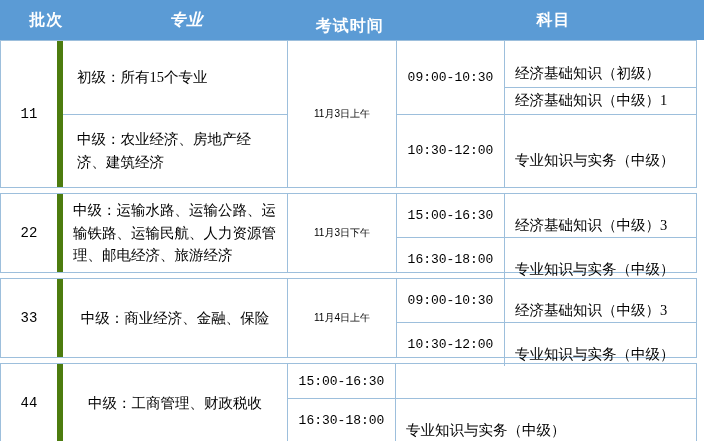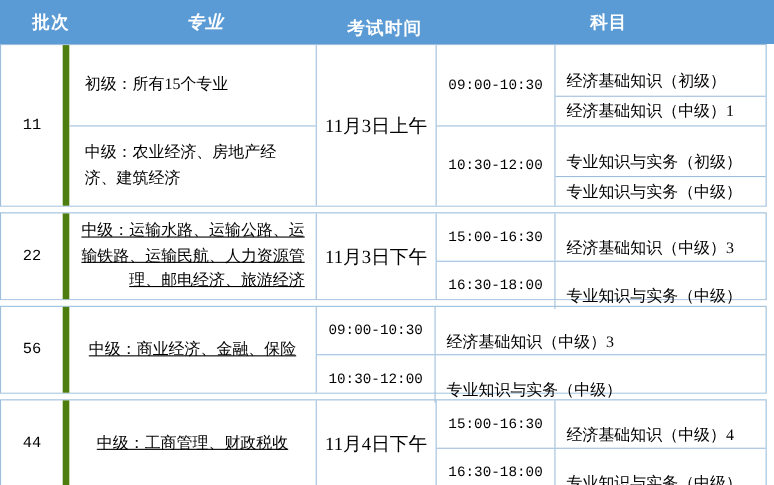--- a/index.html
+++ b/index.html
@@ -101,38 +101,37 @@
     line-height: 1.55;
     color: #000;
     box-sizing: border-box;
     font-family: "Liberation Serif", "DejaVu Serif", serif;
   }
   .major-cell + .major-cell {
     border-top: 1px solid #9dbfdc;
   }
   .major-cell.centered {
     justify-content: center;
-    text-align: right;
+    text-align: left;
     padding-left: 10px;
-    text-decoration: underline;
   }
 
   
   .col-daypart {
     width: 109px;
     min-width: 109px;
     display: flex;
     align-items: center;
     justify-content: center;
     border-right: 1px solid #9dbfdc;
     box-sizing: border-box;
-    font-size: 17px;
+    font-size: 10px;
     color: #000;
     text-align: center;
-    font-family: Liberation Serif, serif;
+    font-family: Liberation Sans, sans-serif;
   }
 
   
   .col-slots {
     flex: 1 1 auto;
     display: flex;
     flex-direction: column;
     box-sizing: border-box;
   }
   .slot-row {
@@ -208,21 +207,20 @@
         <div class="slot-row">
           <div class="slot-time">09:00-10:30</div>
           <div class="slot-subjects">
             <div class="subject-cell">经济基础知识（初级）</div>
             <div class="subject-cell">经济基础知识（中级）1</div>
           </div>
         </div>
         <div class="slot-row">
           <div class="slot-time">10:30-12:00</div>
           <div class="slot-subjects">
-            <div class="subject-cell">专业知识与实务（初级）</div>
             <div class="subject-cell">专业知识与实务（中级）</div>
           </div>
         </div>
       </div>
     </div>
 
     <div class="block-gap"></div>
 
     <div class="batch-block block-2">
       <div class="col-batch">22</div>
@@ -242,24 +240,25 @@
           <div class="slot-subjects">
             <div class="subject-cell">专业知识与实务（中级）</div>
           </div>
         </div>
       </div>
     </div>
 
     <div class="block-gap"></div>
 
     <div class="batch-block block-3">
-      <div class="col-batch">56</div>
+      <div class="col-batch">33</div>
       <div class="col-major">
         <div class="major-cell centered">中级：商业经济、金融、保险</div>
       </div>
+      <div class="col-daypart">11月4日上午</div>
       <div class="col-slots">
         <div class="slot-row">
           <div class="slot-time">09:00-10:30</div>
           <div class="slot-subjects">
             <div class="subject-cell">经济基础知识（中级）3</div>
           </div>
         </div>
         <div class="slot-row">
           <div class="slot-time">10:30-12:00</div>
           <div class="slot-subjects">
@@ -269,27 +268,23 @@
       </div>
     </div>
 
     <div class="block-gap"></div>
 
     <div class="batch-block block-4">
       <div class="col-batch">44</div>
       <div class="col-major">
         <div class="major-cell centered">中级：工商管理、财政税收</div>
       </div>
-      <div class="col-daypart">11月4日下午</div>
       <div class="col-slots">
         <div class="slot-row">
           <div class="slot-time">15:00-16:30</div>
-          <div class="slot-subjects">
-            <div class="subject-cell">经济基础知识（中级）4</div>
-          </div>
         </div>
         <div class="slot-row">
           <div class="slot-time">16:30-18:00</div>
           <div class="slot-subjects">
             <div class="subject-cell">专业知识与实务（中级）</div>
           </div>
         </div>
       </div>
     </div>
 

